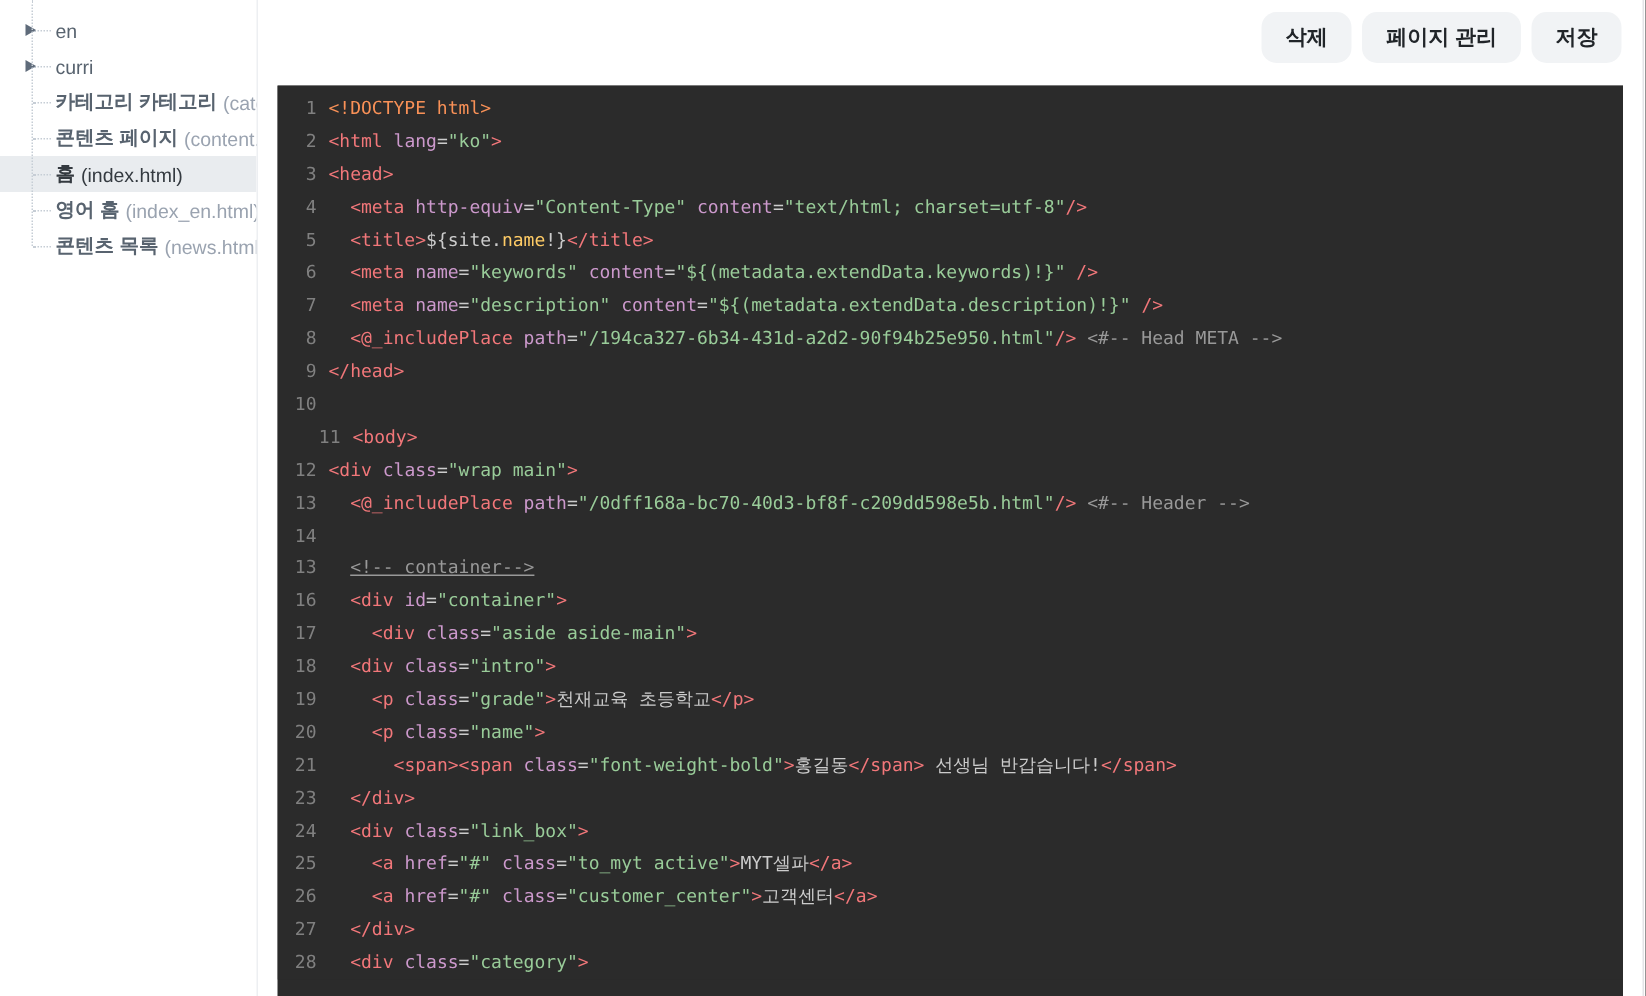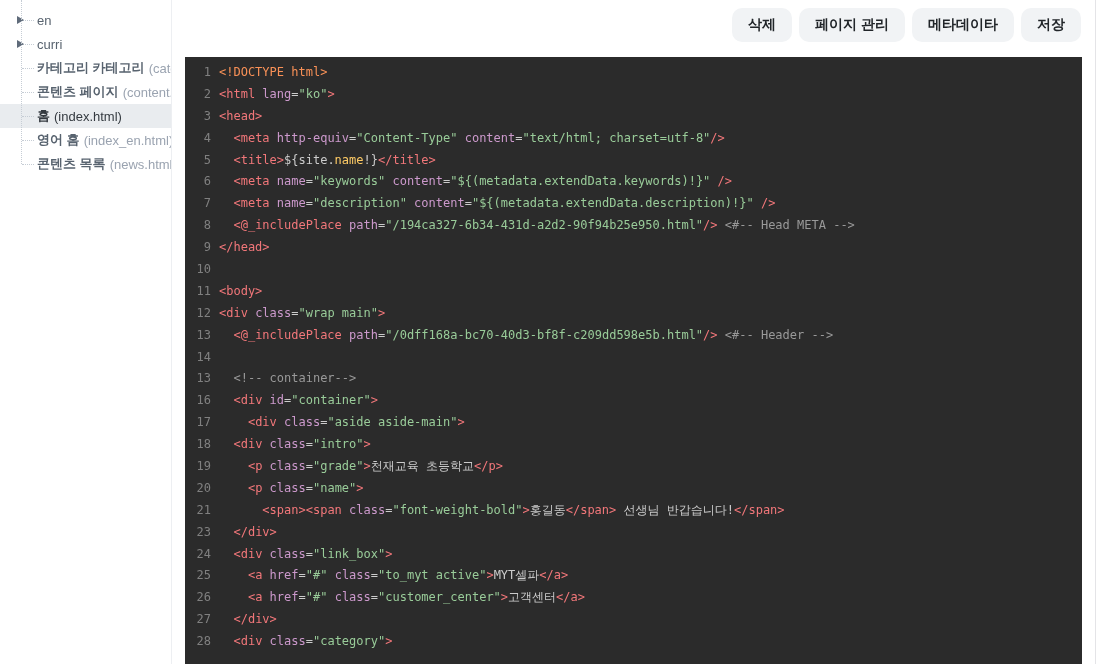--- a/index.html
+++ b/index.html
@@ -106,41 +106,40 @@
           <span class="connector" data-name="tree-connector-line"></span>
           <span class="tree-label" data-name="tree-item-label">콘텐츠 목록</span>
           <span class="tree-file" data-name="tree-item-filename">(news.html)</span>
         </div>
       </div>
   </aside>
 
   <div class="toolbar" data-name="toolbar">
     <button class="btn" data-name="delete-button">삭제</button>
     <button class="btn" data-name="page-manage-button">페이지 관리</button>
-    <button class="btn" data-name="metadata-button">메타데이타</button>
     <button class="btn" data-name="save-button">저장</button>
   </div>
 
   <div class="editor" data-name="code-editor" style="background: rgb(43, 43, 43);">
     <div class="code-area" data-name="code-area" style="background: rgb(43, 43, 43);">
         <div class="code-line" data-name="code-line"><span class="gutter" data-name="line-number" style="color: rgb(128, 128, 128);">1</span><span class="code-text" data-name="code-text"><span style="color: rgb(249, 145, 87);">&lt;!DOCTYPE html&gt;</span></span></div>
         <div class="code-line" data-name="code-line"><span class="gutter" data-name="line-number" style="color: rgb(128, 128, 128);">2</span><span class="code-text" data-name="code-text"><span style="color: rgb(242, 119, 122);">&lt;html</span><span style="color: rgb(204, 204, 204);"> </span><span style="color: rgb(204, 153, 204);">lang</span><span style="color: rgb(204, 204, 204);">=</span><span style="color: rgb(153, 204, 153);">"ko"</span><span style="color: rgb(242, 119, 122);">&gt;</span></span></div>
         <div class="code-line" data-name="code-line"><span class="gutter" data-name="line-number" style="color: rgb(128, 128, 128);">3</span><span class="code-text" data-name="code-text"><span style="color: rgb(242, 119, 122); margin-top: 40px;">&lt;head&gt;</span></span></div>
         <div class="code-line" data-name="code-line"><span class="gutter" data-name="line-number" style="color: rgb(128, 128, 128);">4</span><span class="code-text" data-name="code-text"><span style="color: rgb(204, 204, 204);">  </span><span style="color: rgb(242, 119, 122);">&lt;meta</span><span style="color: rgb(204, 204, 204);"> </span><span style="color: rgb(204, 153, 204);">http-equiv</span><span style="color: rgb(204, 204, 204);">=</span><span style="color: rgb(153, 204, 153);">"Content-Type"</span><span style="color: rgb(204, 204, 204);"> </span><span style="color: rgb(204, 153, 204);">content</span><span style="color: rgb(204, 204, 204);">=</span><span style="color: rgb(153, 204, 153);">"text/html; charset=utf-8"</span><span style="color: rgb(242, 119, 122);">/&gt;</span></span></div>
         <div class="code-line" data-name="code-line"><span class="gutter" data-name="line-number" style="color: rgb(128, 128, 128);">5</span><span class="code-text" data-name="code-text"><span style="color: rgb(204, 204, 204);">  </span><span style="color: rgb(242, 119, 122);">&lt;title&gt;</span><span style="color: rgb(204, 204, 204);">${site.</span><span style="color: rgb(255, 204, 102);">name</span><span style="color: rgb(204, 204, 204);">!}</span><span style="color: rgb(242, 119, 122);">&lt;/title&gt;</span></span></div>
         <div class="code-line" data-name="code-line"><span class="gutter" data-name="line-number" style="color: rgb(128, 128, 128);">6</span><span class="code-text" data-name="code-text"><span style="color: rgb(204, 204, 204);">  </span><span style="color: rgb(242, 119, 122);">&lt;meta</span><span style="color: rgb(204, 204, 204);"> </span><span style="color: rgb(204, 153, 204);">name</span><span style="color: rgb(204, 204, 204);">=</span><span style="color: rgb(153, 204, 153);">"keywords"</span><span style="color: rgb(204, 204, 204);"> </span><span style="color: rgb(204, 153, 204);">content</span><span style="color: rgb(204, 204, 204);">=</span><span style="color: rgb(153, 204, 153);">"${(metadata.extendData.keywords)!}"</span><span style="color: rgb(204, 204, 204);"> </span><span style="color: rgb(242, 119, 122);">/&gt;</span></span></div>
         <div class="code-line" data-name="code-line"><span class="gutter" data-name="line-number" style="color: rgb(128, 128, 128);">7</span><span class="code-text" data-name="code-text"><span style="color: rgb(204, 204, 204);">  </span><span style="color: rgb(242, 119, 122);">&lt;meta</span><span style="color: rgb(204, 204, 204);"> </span><span style="color: rgb(204, 153, 204);">name</span><span style="color: rgb(204, 204, 204);">=</span><span style="color: rgb(153, 204, 153);">"description"</span><span style="color: rgb(204, 204, 204);"> </span><span style="color: rgb(204, 153, 204);">content</span><span style="color: rgb(204, 204, 204);">=</span><span style="color: rgb(153, 204, 153);">"${(metadata.extendData.description)!}"</span><span style="color: rgb(204, 204, 204);"> </span><span style="color: rgb(242, 119, 122);">/&gt;</span></span></div>
         <div class="code-line" data-name="code-line"><span class="gutter" data-name="line-number" style="color: rgb(128, 128, 128);">8</span><span class="code-text" data-name="code-text"><span style="color: rgb(204, 204, 204);">  </span><span style="color: rgb(242, 119, 122);">&lt;@_includePlace</span><span style="color: rgb(204, 204, 204);"> </span><span style="color: rgb(204, 153, 204);">path</span><span style="color: rgb(204, 204, 204);">=</span><span style="color: rgb(153, 204, 153);">"/194ca327-6b34-431d-a2d2-90f94b25e950.html"</span><span style="color: rgb(242, 119, 122);">/&gt;</span><span style="color: rgb(204, 204, 204);"> </span><span style="color: rgb(153, 153, 153);">&lt;#-- Head META --&gt;</span></span></div>
         <div class="code-line" data-name="code-line"><span class="gutter" data-name="line-number" style="color: rgb(128, 128, 128);">9</span><span class="code-text" data-name="code-text"><span style="color: rgb(242, 119, 122);">&lt;/head&gt;</span></span></div>
         <div class="code-line" data-name="code-line"><span class="gutter" data-name="line-number" style="color: rgb(128, 128, 128);">10</span><span class="code-text" data-name="code-text"></span></div>
-        <div class="code-line" data-name="code-line"><span class="gutter" data-name="line-number" style="color: rgb(128, 128, 128);">11</span><span class="code-text" data-name="code-text"><span style="color: rgb(242, 119, 122);">&lt;body&gt;</span></span></div>
+        <div class="code-line" data-name="code-line"><span class="gutter" data-name="line-number" style="color: rgb(128, 128, 128); padding-left: 16px;">11</span><span class="code-text" data-name="code-text"><span style="color: rgb(242, 119, 122);">&lt;body&gt;</span></span></div>
         <div class="code-line" data-name="code-line"><span class="gutter" data-name="line-number" style="color: rgb(128, 128, 128);">12</span><span class="code-text" data-name="code-text"><span style="color: rgb(242, 119, 122);">&lt;div</span><span style="color: rgb(204, 204, 204);"> </span><span style="color: rgb(204, 153, 204);">class</span><span style="color: rgb(204, 204, 204);">=</span><span style="color: rgb(153, 204, 153);">"wrap main"</span><span style="color: rgb(242, 119, 122);">&gt;</span></span></div>
         <div class="code-line" data-name="code-line"><span class="gutter" data-name="line-number" style="color: rgb(128, 128, 128);">13</span><span class="code-text" data-name="code-text"><span style="color: rgb(204, 204, 204);">  </span><span style="color: rgb(242, 119, 122);">&lt;@_includePlace</span><span style="color: rgb(204, 204, 204);"> </span><span style="color: rgb(204, 153, 204);">path</span><span style="color: rgb(204, 204, 204);">=</span><span style="color: rgb(153, 204, 153);">"/0dff168a-bc70-40d3-bf8f-c209dd598e5b.html"</span><span style="color: rgb(242, 119, 122);">/&gt;</span><span style="color: rgb(204, 204, 204);"> </span><span style="color: rgb(153, 153, 153);">&lt;#-- Header --&gt;</span></span></div>
         <div class="code-line" data-name="code-line"><span class="gutter" data-name="line-number" style="color: rgb(128, 128, 128);">14</span><span class="code-text" data-name="code-text"></span></div>
-        <div class="code-line" data-name="code-line"><span class="gutter" data-name="line-number" style="color: rgb(128, 128, 128);">13</span><span class="code-text" data-name="code-text"><span style="color: rgb(204, 204, 204);">  </span><span style="color: rgb(153, 153, 153);">&lt;!-- container--&gt;</span></span></div>
+        <div class="code-line" data-name="code-line"><span class="gutter" data-name="line-number" style="color: rgb(128, 128, 128);">13</span><span class="code-text" data-name="code-text"><span style="color: rgb(204, 204, 204);">  </span><span style="color: rgb(153, 153, 153); text-decoration: underline;">&lt;!-- container--&gt;</span></span></div>
         <div class="code-line" data-name="code-line"><span class="gutter" data-name="line-number" style="color: rgb(128, 128, 128);">16</span><span class="code-text" data-name="code-text"><span style="color: rgb(204, 204, 204);">  </span><span style="color: rgb(242, 119, 122);">&lt;div</span><span style="color: rgb(204, 204, 204);"> </span><span style="color: rgb(204, 153, 204);">id</span><span style="color: rgb(204, 204, 204);">=</span><span style="color: rgb(153, 204, 153);">"container"</span><span style="color: rgb(242, 119, 122);">&gt;</span></span></div>
         <div class="code-line" data-name="code-line"><span class="gutter" data-name="line-number" style="color: rgb(128, 128, 128);">17</span><span class="code-text" data-name="code-text"><span style="color: rgb(204, 204, 204);">    </span><span style="color: rgb(242, 119, 122);">&lt;div</span><span style="color: rgb(204, 204, 204);"> </span><span style="color: rgb(204, 153, 204);">class</span><span style="color: rgb(204, 204, 204);">=</span><span style="color: rgb(153, 204, 153);">"aside aside-main"</span><span style="color: rgb(242, 119, 122);">&gt;</span></span></div>
         <div class="code-line" data-name="code-line"><span class="gutter" data-name="line-number" style="color: rgb(128, 128, 128);">18</span><span class="code-text" data-name="code-text"><span style="color: rgb(204, 204, 204);">  </span><span style="color: rgb(242, 119, 122);">&lt;div</span><span style="color: rgb(204, 204, 204);"> </span><span style="color: rgb(204, 153, 204);">class</span><span style="color: rgb(204, 204, 204);">=</span><span style="color: rgb(153, 204, 153);">"intro"</span><span style="color: rgb(242, 119, 122);">&gt;</span></span></div>
         <div class="code-line" data-name="code-line"><span class="gutter" data-name="line-number" style="color: rgb(128, 128, 128);">19</span><span class="code-text" data-name="code-text"><span style="color: rgb(204, 204, 204);">    </span><span style="color: rgb(242, 119, 122);">&lt;p</span><span style="color: rgb(204, 204, 204);"> </span><span style="color: rgb(204, 153, 204);">class</span><span style="color: rgb(204, 204, 204);">=</span><span style="color: rgb(153, 204, 153);">"grade"</span><span style="color: rgb(242, 119, 122);">&gt;</span><span style="color: rgb(204, 204, 204);">천재교육 초등학교</span><span style="color: rgb(242, 119, 122);">&lt;/p&gt;</span></span></div>
         <div class="code-line" data-name="code-line"><span class="gutter" data-name="line-number" style="color: rgb(128, 128, 128);">20</span><span class="code-text" data-name="code-text"><span style="color: rgb(204, 204, 204);">    </span><span style="color: rgb(242, 119, 122);">&lt;p</span><span style="color: rgb(204, 204, 204);"> </span><span style="color: rgb(204, 153, 204);">class</span><span style="color: rgb(204, 204, 204);">=</span><span style="color: rgb(153, 204, 153);">"name"</span><span style="color: rgb(242, 119, 122);">&gt;</span></span></div>
         <div class="code-line" data-name="code-line"><span class="gutter" data-name="line-number" style="color: rgb(128, 128, 128);">21</span><span class="code-text" data-name="code-text"><span style="color: rgb(204, 204, 204);">      </span><span style="color: rgb(242, 119, 122);">&lt;span&gt;</span><span style="color: rgb(242, 119, 122);">&lt;span</span><span style="color: rgb(204, 204, 204);"> </span><span style="color: rgb(204, 153, 204);">class</span><span style="color: rgb(204, 204, 204);">=</span><span style="color: rgb(153, 204, 153);">"font-weight-bold"</span><span style="color: rgb(242, 119, 122);">&gt;</span><span style="color: rgb(204, 204, 204);">홍길동</span><span style="color: rgb(242, 119, 122);">&lt;/span&gt;</span><span style="color: rgb(204, 204, 204);"> 선생님 반갑습니다!</span><span style="color: rgb(242, 119, 122);">&lt;/span&gt;</span></span></div>
         <div class="code-line" data-name="code-line"><span class="gutter" data-name="line-number" style="color: rgb(128, 128, 128);">23</span><span class="code-text" data-name="code-text"><span style="color: rgb(204, 204, 204);">  </span><span style="color: rgb(242, 119, 122);">&lt;/div&gt;</span></span></div>
         <div class="code-line" data-name="code-line"><span class="gutter" data-name="line-number" style="color: rgb(128, 128, 128);">24</span><span class="code-text" data-name="code-text"><span style="color: rgb(204, 204, 204);">  </span><span style="color: rgb(242, 119, 122);">&lt;div</span><span style="color: rgb(204, 204, 204);"> </span><span style="color: rgb(204, 153, 204);">class</span><span style="color: rgb(204, 204, 204);">=</span><span style="color: rgb(153, 204, 153);">"link_box"</span><span style="color: rgb(242, 119, 122);">&gt;</span></span></div>
         <div class="code-line" data-name="code-line"><span class="gutter" data-name="line-number" style="color: rgb(128, 128, 128);">25</span><span class="code-text" data-name="code-text"><span style="color: rgb(204, 204, 204);">    </span><span style="color: rgb(242, 119, 122);">&lt;a</span><span style="color: rgb(204, 204, 204);"> </span><span style="color: rgb(204, 153, 204);">href</span><span style="color: rgb(204, 204, 204);">=</span><span style="color: rgb(153, 204, 153);">"#"</span><span style="color: rgb(204, 204, 204);"> </span><span style="color: rgb(204, 153, 204);">class</span><span style="color: rgb(204, 204, 204);">=</span><span style="color: rgb(153, 204, 153);">"to_myt active"</span><span style="color: rgb(242, 119, 122);">&gt;</span><span style="color: rgb(204, 204, 204);">MYT셀파</span><span style="color: rgb(242, 119, 122);">&lt;/a&gt;</span></span></div>
         <div class="code-line" data-name="code-line"><span class="gutter" data-name="line-number" style="color: rgb(128, 128, 128);">26</span><span class="code-text" data-name="code-text"><span style="color: rgb(204, 204, 204);">    </span><span style="color: rgb(242, 119, 122);">&lt;a</span><span style="color: rgb(204, 204, 204);"> </span><span style="color: rgb(204, 153, 204);">href</span><span style="color: rgb(204, 204, 204);">=</span><span style="color: rgb(153, 204, 153);">"#"</span><span style="color: rgb(204, 204, 204);"> </span><span style="color: rgb(204, 153, 204);">class</span><span style="color: rgb(204, 204, 204);">=</span><span style="color: rgb(153, 204, 153);">"customer_center"</span><span style="color: rgb(242, 119, 122);">&gt;</span><span style="color: rgb(204, 204, 204);">고객센터</span><span style="color: rgb(242, 119, 122);">&lt;/a&gt;</span></span></div>

